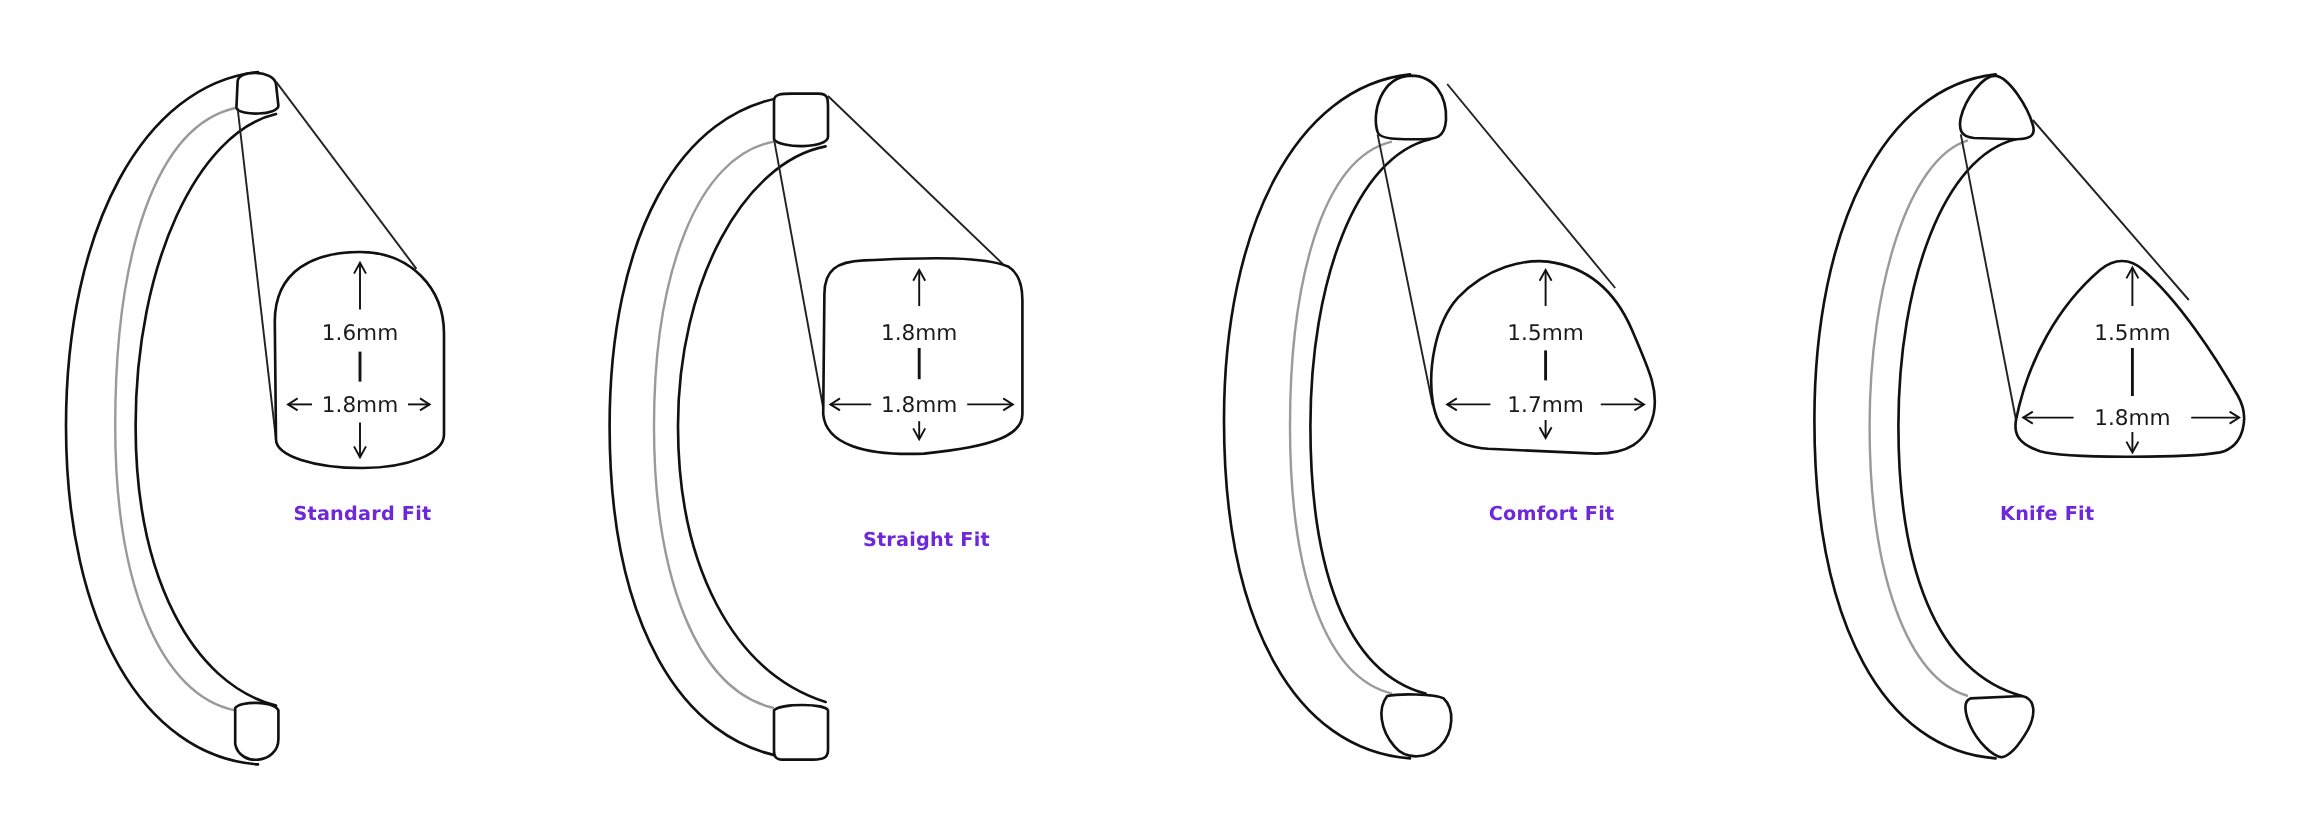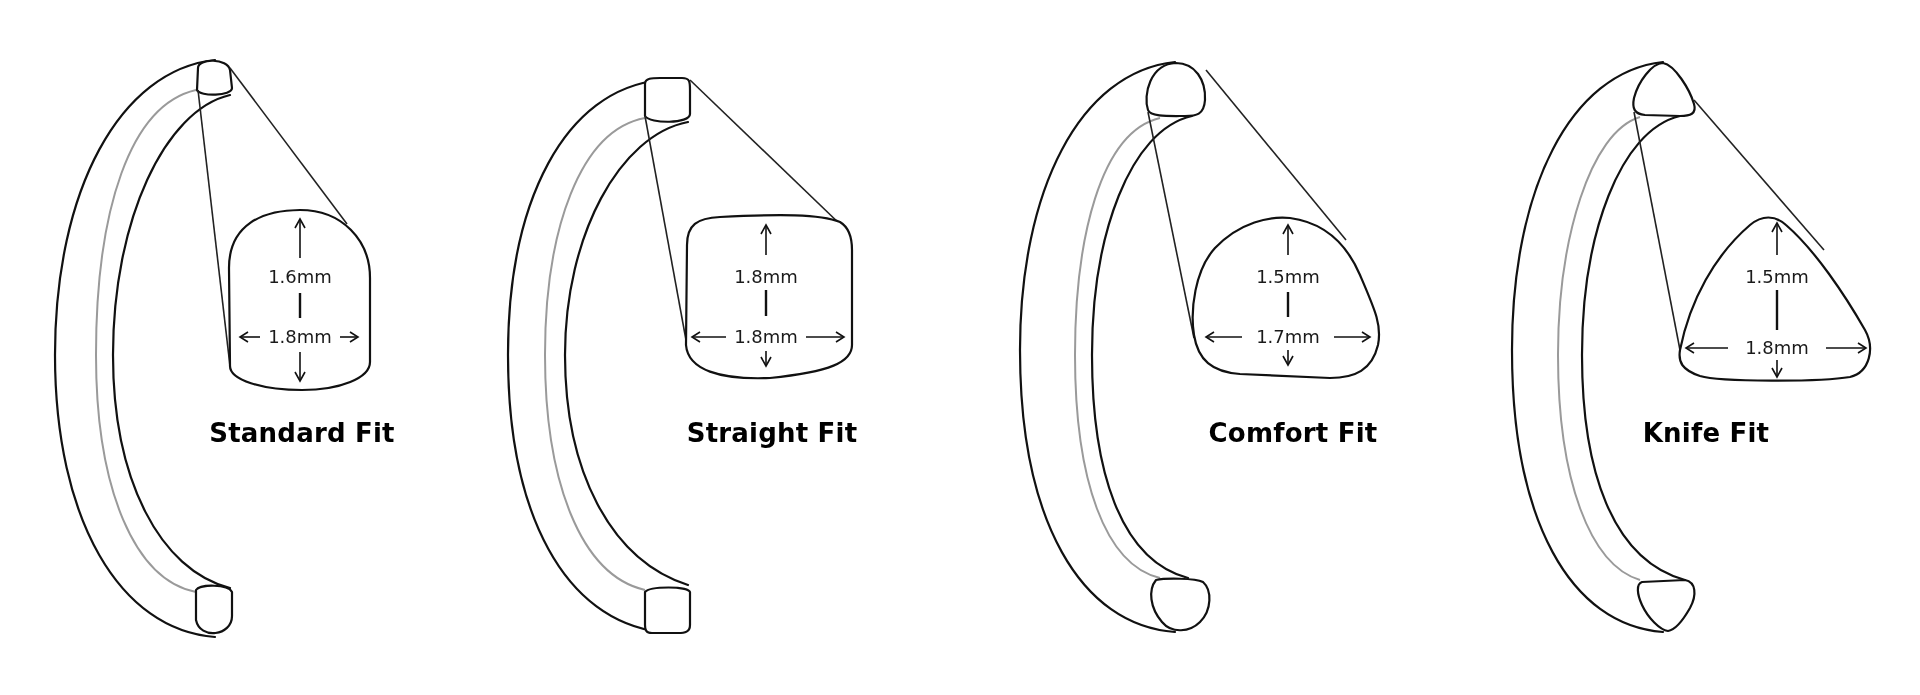--- a/index.html
+++ b/index.html
@@ -3,21 +3,21 @@
   <meta charset="utf-8">
   <style>
     html, body { margin: 0; padding: 0; background: #ffffff; }
     body { width: 1920px; height: 695px; overflow: hidden; position: relative; }
     #diagram { position: absolute; left: 0; top: 0; width: 1920px; height: 695px; }
     .stroke { fill: none; stroke: #111111; stroke-width: 2.2; stroke-linejoin: round; stroke-linecap: round; }
     .thin { fill: none; stroke: #222222; stroke-width: 1.6; }
     .gray { fill: none; stroke: #9a9a9a; stroke-width: 2; }
     .fillw { fill: #ffffff; stroke: #111111; stroke-width: 2.2; stroke-linejoin: round; }
     .dim-text { font-family: "DejaVu Sans", sans-serif; font-size: 18px; fill: #1a1a1a; text-anchor: middle; }
-    .label { position: absolute; font-family: "DejaVu Sans", sans-serif; font-weight: bold; font-size: 26px; color: #000000; text-align: center; width: 240px; letter-spacing: 0.2px; }
+    .label { position: absolute; font-family: "DejaVu Sans", sans-serif; font-weight: bold; font-size: 16px; color: #6d28d9; text-align: center; width: 240px; letter-spacing: 0.2px; }
     .arrow { fill: none; stroke: #111; stroke-width: 1.6; }
     .tick { stroke: #111; stroke-width: 2.4; }
   </style>
 </head>
 <body>
 
 <svg id="diagram" viewBox="0 0 1920 695" xmlns="http://www.w3.org/2000/svg">
 
   <g>
 
@@ -108,15 +108,15 @@
     <line class="arrow" x1="1686" y1="348" x2="1728" y2="348"></line>
     <path class="arrow" d="M1694,343 L1686,348 L1694,353"></path>
     <line class="arrow" x1="1826" y1="348" x2="1866" y2="348"></line>
     <path class="arrow" d="M1858,343 L1866,348 L1858,353"></path>
     <text class="dim-text" x="1777" y="283">1.5mm</text>
     <text class="dim-text" x="1777" y="354">1.8mm</text>
   </g>
 </svg>
 
 <div class="label" style="left:182px; top:418px;">Standard Fit</div>
-<div class="label" style="left:652px; top:418px;">Straight Fit</div>
+<div class="label" style="left:652px; top:440px;">Straight Fit</div>
 <div class="label" style="left:1173px; top:418px;">Comfort Fit</div>
 <div class="label" style="left:1586px; top:418px;">Knife Fit</div>
 
 </body></html>

